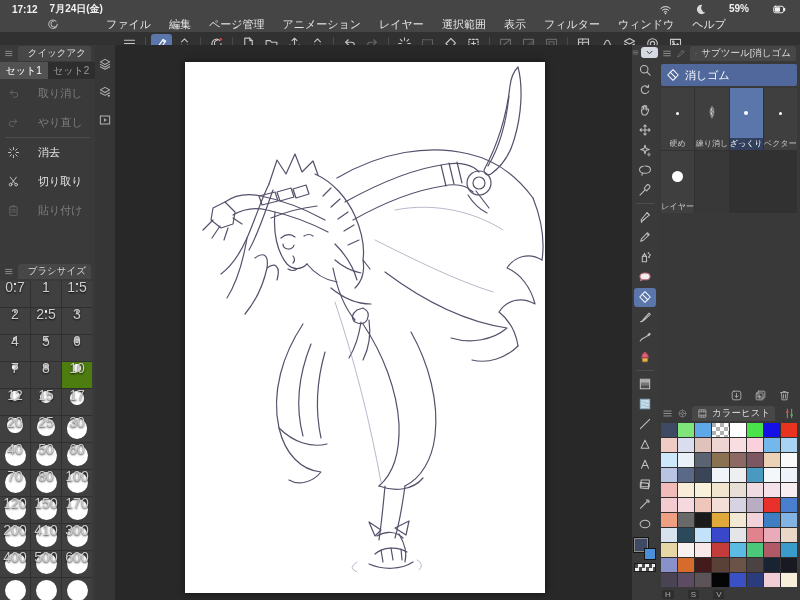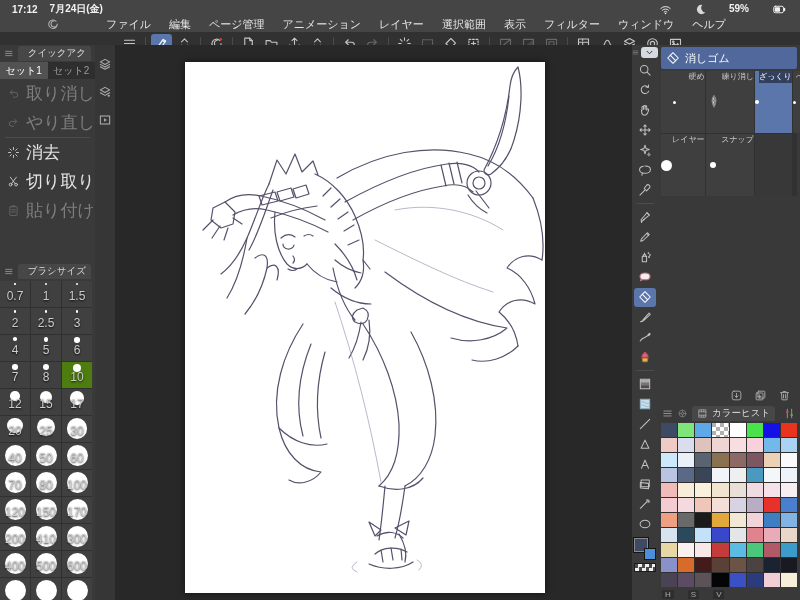--- a/index.html
+++ b/index.html
@@ -25,31 +25,31 @@
   
   .panel{position:absolute;background:#3a3a3a}
   .phead{height:17px;display:flex;align-items:center;gap:4px;padding:0 4px;font-size:9.5px;color:#ddd}
   .phead .icon{width:11px;height:11px;color:#a8a8a8}
   .ptab{display:flex;align-items:center;gap:4px;background:#474747;border-radius:3px 3px 0 0;padding:3px 5px;height:15px;overflow:hidden;white-space:nowrap}
   
   #quickaccess{left:0;top:45px;width:95px;height:218px;overflow:hidden}
   #qatabs{display:flex;height:17px}
   .qatab{flex:1;text-align:center;font-size:10px;line-height:17px;background:#2e2e2e;color:#9a9a9a;overflow:hidden;white-space:nowrap}
   .qatab.active{background:#525252;color:#fff}
-  .qaitem{height:29px;display:flex;align-items:center;gap:6px;padding:0 7px;font-size:17px;white-space:nowrap;overflow:hidden}
+  .qaitem{height:29px;display:flex;align-items:center;gap:18px;padding:0 7px;font-size:11px;white-space:nowrap;overflow:hidden}
   .qaitem .icon{width:13px;height:13px;flex:0 0 13px}
   .qaitem.enabled{color:#e4e4e4}.qaitem.enabled .icon{color:#c8c8c8}
   .qaitem.disabled{color:#7e7e7e}.qaitem.disabled .icon{color:#666}
   .qadiv{height:1px;background:#4c4c4c;margin:0 5px}
   
   #brushpanel{left:0;top:263px;width:95px;height:337px;overflow:hidden}
   #brushgrid{position:absolute;top:18px;left:0;width:92px;bottom:0;display:grid;grid-template-columns:repeat(3,1fr);grid-auto-rows:26px;gap:1px;background:#303030;overflow:hidden}
   .bcell{background:#404040;position:relative;display:flex;align-items:flex-start;justify-content:center;padding-top:2px}
   .bdot{background:#fff;border-radius:50%;flex:none}
-  .blabel{position:absolute;bottom:4px;left:0;width:100%;text-align:center;font-size:12px;color:#ccc;text-shadow:0 1px 2px rgba(0,0,0,.85)}
+  .blabel{position:absolute;bottom:12px;left:0;width:100%;text-align:center;font-size:14px;color:#ccc;text-shadow:0 1px 2px rgba(0,0,0,.85)}
   .bcell.selected{background:#4d7c0f}
   
   #launcher{position:absolute;left:95px;top:45px;width:20px;height:555px;background:#363636;display:flex;flex-direction:column;align-items:center;gap:14px;padding-top:12px}
   #launcher .icon{width:14px;height:14px;color:#b2b2b2}
   
   #canvas-area{position:absolute;left:115px;top:45px;width:517px;height:555px;background:#282828}
   #canvas{position:absolute;left:70px;top:17px;width:360px;height:531px;background:#ffffff;box-shadow:0 0 7px rgba(0,0,0,.55)}
   #canvas svg{width:100%;height:100%}
   .art path,.art circle,.art ellipse{stroke:#57506b;stroke-width:1.2;fill:none;stroke-linecap:round;stroke-linejoin:round}
   .art .lt{stroke:#aaa4bc;stroke-width:.8}
@@ -66,21 +66,21 @@
   #swatches{position:relative;width:24px;height:23px;margin-top:3px;flex:none}
   #swmain{position:absolute;left:0;top:0;width:16px;height:16px;border:1px solid #141414;box-shadow:inset 0 0 0 1px #8a8a8a}
   #swsub{position:absolute;right:1px;bottom:0;width:12px;height:12px;border:1px solid #141414}
   #tschecker{width:22px;height:9px;margin-top:3px;border:1px solid #1c1c1c;background:repeating-conic-gradient(#f0f0f0 0% 25%,#4a4a4a 0% 50%) 0 0/7px 7px;flex:none}
   
   #subtool{left:658px;top:45px;width:142px;height:360px;display:flex;flex-direction:column;background:#393939}
   #subtool .phead .dim{color:#777}
   .stgroup{margin:2px 3px 1px;height:22px;background:#50689b;border-radius:2px;display:flex;align-items:center;gap:5px;padding:0 5px;color:#fff;font-size:11px;white-space:nowrap;overflow:hidden}
   .stgroup .icon{width:14px;height:14px;color:#fff}
   .stgrid{margin:1px 3px 0;display:grid;grid-template-columns:repeat(4,1fr);gap:1px;background:#313131}
-  .stcell{background:#3f3f3f;height:62px;display:flex;flex-direction:row}
+  .stcell{background:#3f3f3f;height:62px;display:flex;flex-direction:column}
   .stcell.empty{background:#383838}
   .stprev{flex:1;display:flex;align-items:center;justify-content:center}
   .pdot{background:#fff;border-radius:50%}
   .blob{width:30px;height:30px;border-radius:50%;background:radial-gradient(circle,#fff 0%,rgba(255,255,255,.75) 35%,rgba(255,255,255,0) 72%)}
   .kneadic{width:16px;height:26px;color:#ccc}
   .stlabel{height:12px;line-height:12px;font-size:8px;color:#c8c8c8;text-align:center;overflow:hidden;white-space:nowrap}
   .stcell.selected{background:#5b76ab}
   .stcell.selected .stlabel{background:#32405e;color:#fff}
   .stfoot{margin-top:auto;height:20px;display:flex;justify-content:flex-end;align-items:center;gap:11px;padding-right:9px;color:#a8a8a8}
   .stfoot .icon{width:13px;height:13px}
@@ -843,20 +843,42 @@
       </span>
     </div>
     <div id="swatches">
     <div id="swmain" style="background: rgb(62, 74, 99);"></div>
     <div id="swsub" style="background: rgb(74, 144, 216);"></div>
   </div>
   <div id="tschecker"></div>
 </div>
 
 <div id="subtool" class="panel">
+  <div class="phead">
+    <span class="icon">
+        <svg viewBox="0 0 18 18">
+          <path d="M3 5h12M3 9h12M3 13h12"></path>
+        </svg>
+      </span>
+    <span class="icon dim">
+        <svg viewBox="0 0 18 18">
+          <path d="M3.5 14.5 4.5 11.5 12 3.5l2.5 2.5-8 7.5-3 1z"></path>
+          <path d="M11 4.5l2.5 2.5"></path>
+        </svg>
+      </span>
+    <span class="ptab">
+      <span class="icon">
+          <svg viewBox="0 0 18 18">
+            <path d="M4.5 16 4 12.5 11.5 3.5l3 3L5.5 14z"></path>
+            <path d="M11.5 3.5l3 3M6.8 13.2l1.7-1.7"></path>
+          </svg>
+        </span>
+      <span>サブツール[消しゴム</span>
+    </span>
+  </div>
   <div class="stgroup">
     <span class="icon">
         <svg viewBox="0 0 18 18">
           <path d="M9 2.2 15.8 9 9 15.8 2.2 9z"></path>
           <path d="M5.4 5.4 12.6 12.6"></path>
         </svg>
       </span>
     <span>消しゴム</span>
   </div>
   <div class="stgrid" id="stgrid">
@@ -887,26 +909,20 @@
         <div class="stprev">
           <div class="pdot" style="width:3px;height:3px"></div>
         </div>
         <div class="stlabel">ベクター</div>
       </div>
       <div class="stcell ">
         <div class="stprev">
           <div class="pdot" style="width:11px;height:11px"></div>
         </div>
         <div class="stlabel">レイヤー</div>
-      </div>
-      <div class="stcell ">
-        <div class="stprev">
-          <div class="pdot" style="width:6px;height:6px"></div>
-        </div>
-        <div class="stlabel">スナップ</div>
       </div>
       <div class="stcell empty"></div>
     </div>
   <div class="stfoot" id="stfoot">
       <span class="icon">
         <svg viewBox="0 0 18 18">
           <rect x="3" y="3" width="12" height="12" rx="2.5"></rect>
           <path d="M9 6v5.5M6.8 9.5 9 11.7l2.2-2.2"></path>
         </svg>
       </span>

